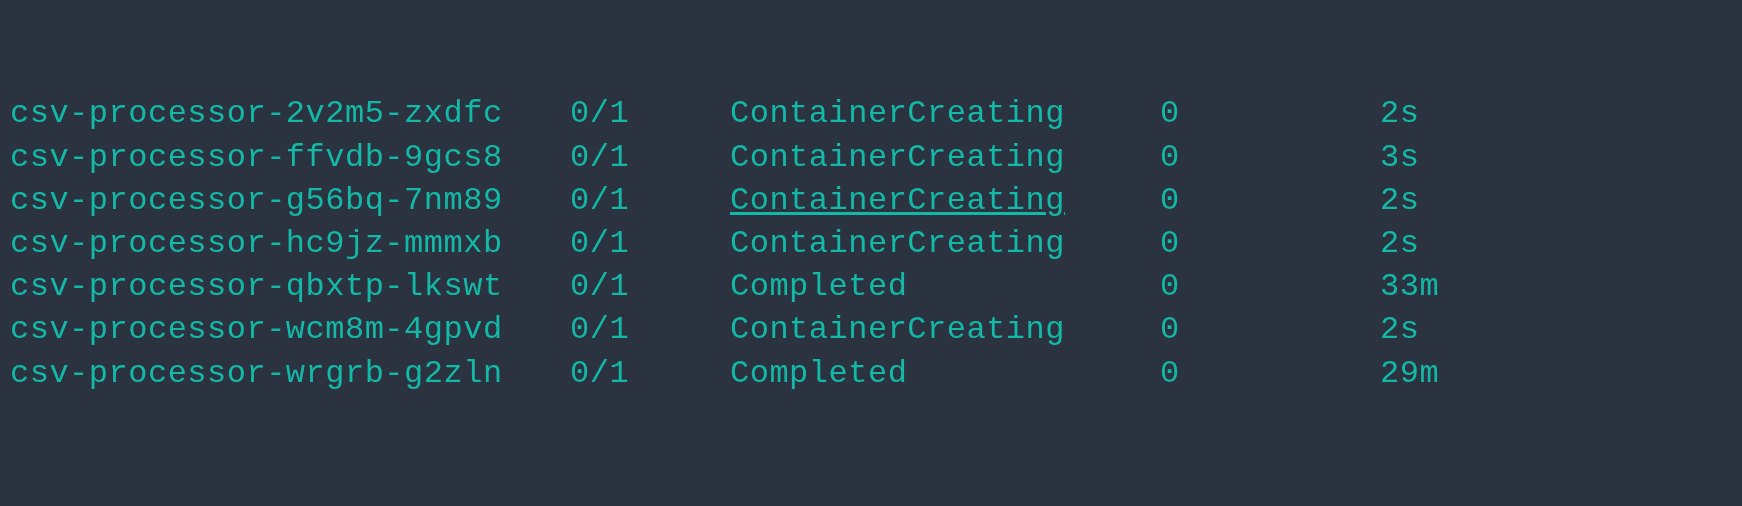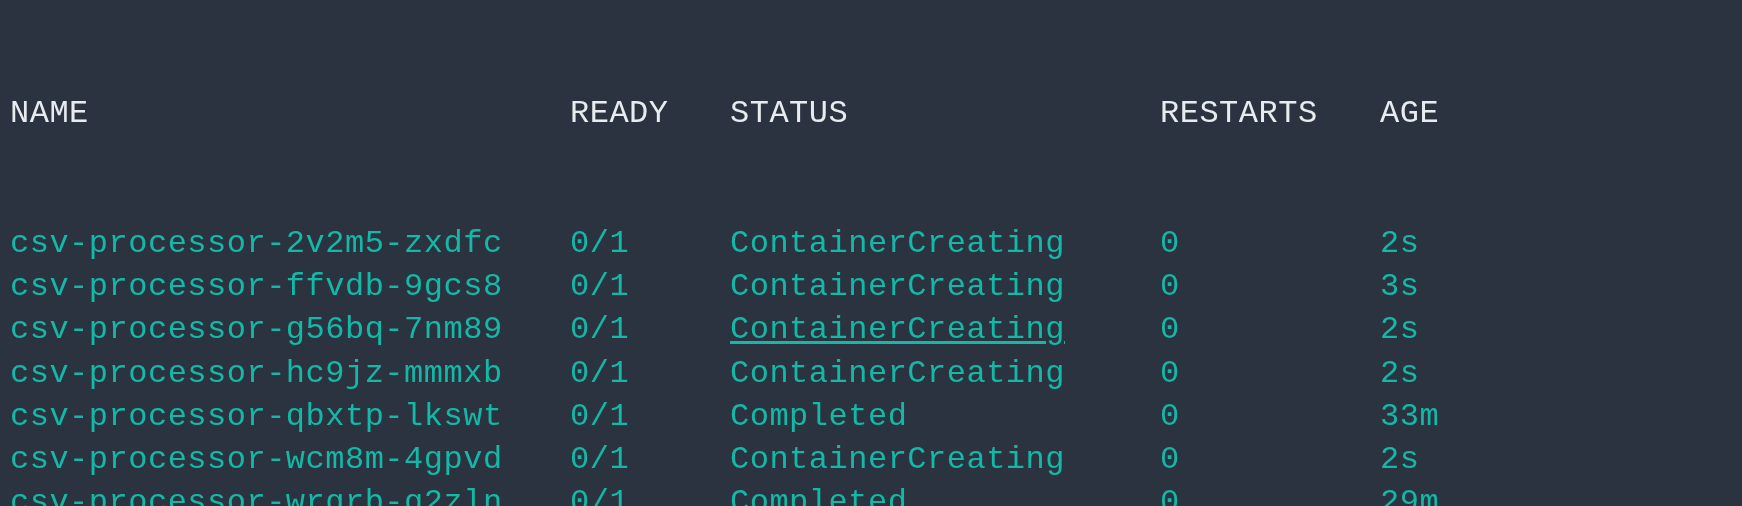--- a/index.html
+++ b/index.html
@@ -36,15 +36,14 @@
     .col-name { display: inline-block; width: 560px; }
     .col-ready { display: inline-block; width: 160px; }
     .col-status { display: inline-block; width: 430px; }
     .col-restarts { display: inline-block; width: 220px; }
     .col-age { display: inline-block; }
   </style>
 </head>
 <body>
 
 <div class="terminal-output">
-  <div class="header-row"><span class="col-name">NAME</span><span class="col-ready">READY</span><span class="col-status">STATUS</span><span class="col-restarts">RESTARTS</span><span class="col-age">AGE</span></div>
   <div id="rows-container"><div class="data-row"><span class="col-name">csv-processor-2v2m5-zxdfc</span><span class="col-ready">0/1</span><span class="col-status"><span>ContainerCreating</span></span><span class="col-restarts">0</span><span class="col-age">2s</span></div><div class="data-row"><span class="col-name">csv-processor-ffvdb-9gcs8</span><span class="col-ready">0/1</span><span class="col-status"><span>ContainerCreating</span></span><span class="col-restarts">0</span><span class="col-age">3s</span></div><div class="data-row"><span class="col-name">csv-processor-g56bq-7nm89</span><span class="col-ready">0/1</span><span class="col-status"><span class="underlined">ContainerCreating</span></span><span class="col-restarts">0</span><span class="col-age">2s</span></div><div class="data-row"><span class="col-name">csv-processor-hc9jz-mmmxb</span><span class="col-ready">0/1</span><span class="col-status"><span>ContainerCreating</span></span><span class="col-restarts">0</span><span class="col-age">2s</span></div><div class="data-row"><span class="col-name">csv-processor-qbxtp-lkswt</span><span class="col-ready">0/1</span><span class="col-status"><span>Completed</span></span><span class="col-restarts">0</span><span class="col-age">33m</span></div><div class="data-row"><span class="col-name">csv-processor-wcm8m-4gpvd</span><span class="col-ready">0/1</span><span class="col-status"><span>ContainerCreating</span></span><span class="col-restarts">0</span><span class="col-age">2s</span></div><div class="data-row"><span class="col-name">csv-processor-wrgrb-g2zln</span><span class="col-ready">0/1</span><span class="col-status"><span>Completed</span></span><span class="col-restarts">0</span><span class="col-age">29m</span></div></div>
 </div>
 
 </body></html>

